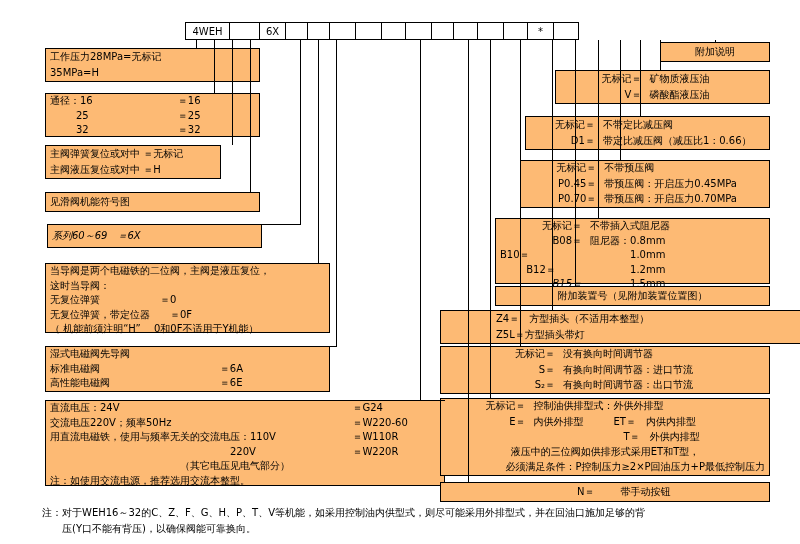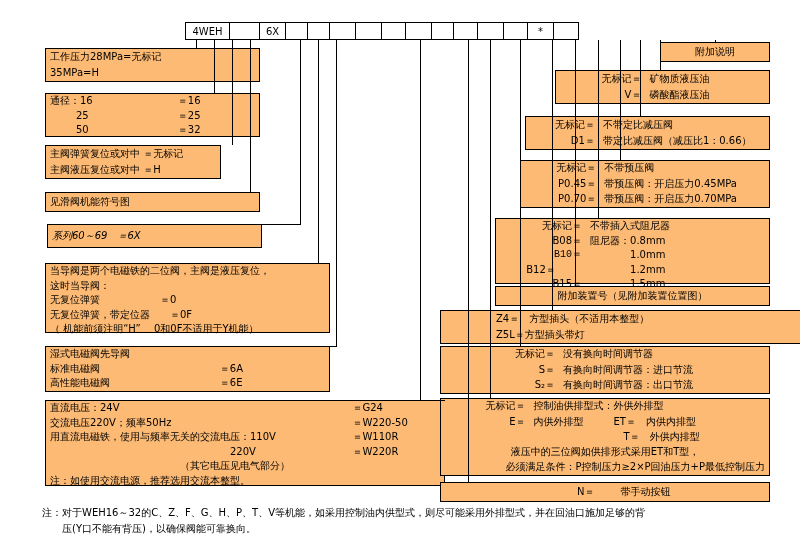--- a/index.html
+++ b/index.html
@@ -73,21 +73,21 @@
         <tbody>
       <tr>
             <td class="l" style="width:60%">通径：16</td>
           <td class="l">＝16</td>
           </tr>
       <tr>
             <td class="l" style="padding-left:30px">25</td>
           <td class="l">＝25</td>
           </tr>
       <tr>
-            <td class="l" style="padding-left:30px">50</td>
+            <td class="l" style="padding-left:30px">32</td>
           <td class="l">＝32</td>
           </tr>
     </tbody>
       </table>
   </div>
 
   <div class="box" style="left:45px;top:145px;width:176px;height:34px;">
     <table class="tbl">
         <tbody>
       <tr>
@@ -162,21 +162,21 @@
 
   <div class="box" style="left:45px;top:400px;width:400px;height:86px;">
     <table class="tbl">
         <tbody>
       <tr>
             <td class="l" style="width:76%">直流电压：24V</td>
           <td class="l">＝G24</td>
           </tr>
       <tr>
             <td class="l">交流电压220V；频率50Hz</td>
-          <td class="l">＝W220-50</td>
+          <td class="l">＝W220-60</td>
           </tr>
       <tr>
             <td class="l">用直流电磁铁，使用与频率无关的交流电压：110V</td>
           <td class="l">＝W110R</td>
           </tr>
       <tr>
             <td class="l">　　　　　　　　　　　　　　　　　　220V</td>
           <td class="l">＝W220R</td>
           </tr>
       <tr>
@@ -253,29 +253,29 @@
         <tbody>
       <tr>
             <td class="r" style="width:33%;text-align:right;">无标记＝</td>
           <td class="l">不带插入式阻尼器</td>
           </tr>
       <tr>
             <td class="r" style="text-align:right;">B08＝</td>
           <td class="l">阻尼器：0.8mm</td>
           </tr>
       <tr>
-            <td class="r" style="text-align:right;font-family:Liberation Mono, monospace;">B10＝</td>
+            <td class="r" style="text-align:left;">B10＝</td>
           <td class="l" style="padding-left:44px">1.0mm</td>
           </tr>
       <tr>
             <td class="r" style="text-align:center;">B12＝</td>
           <td class="l" style="padding-left:44px">1.2mm</td>
           </tr>
       <tr>
-            <td class="r" style="text-align:right;">B15＝</td>
+            <td class="r" style="text-align:right;font-style:italic;">B15＝</td>
           <td class="l" style="padding-left:44px">1.5mm</td>
           </tr>
     </tbody>
       </table>
   </div>
 
   <div class="box" style="left:495px;top:286px;width:275px;height:20px;">
     <table class="tbl">
         <tbody>
       <tr>

